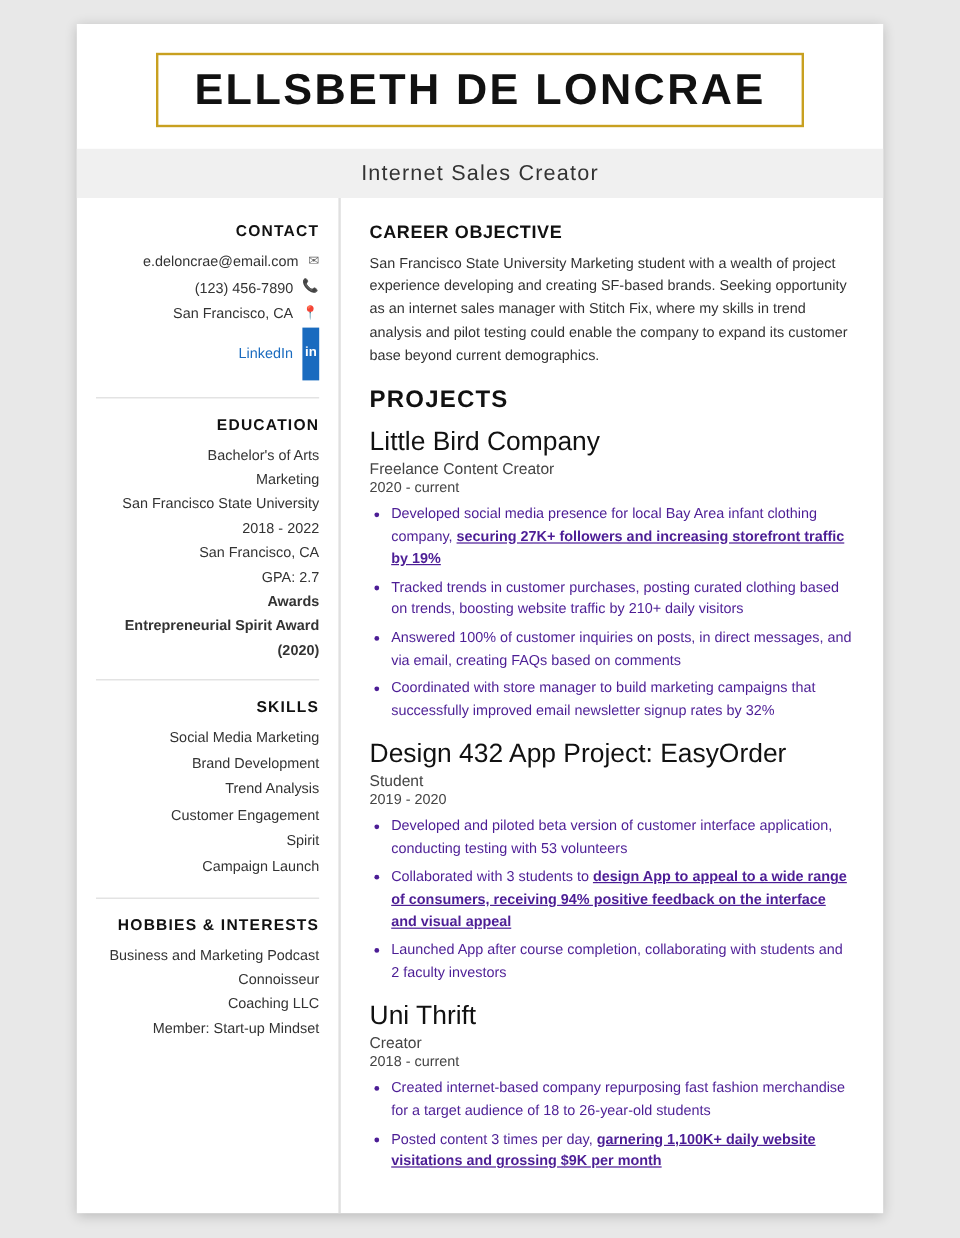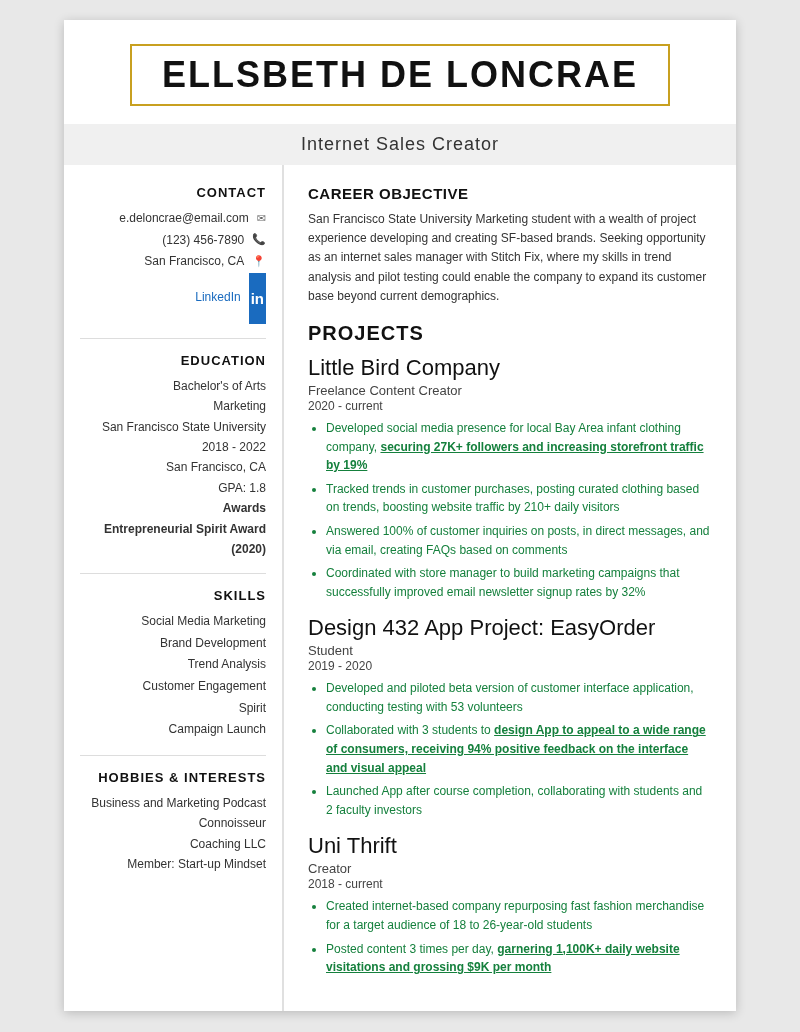--- a/index.html
+++ b/index.html
@@ -145,21 +145,21 @@
       color: #444;
       margin-bottom: 6px;
     }
     .bullet-list {
       list-style: disc;
       margin-left: 18px;
       margin-bottom: 12px;
     }
     .bullet-list li {
       font-size: 12px;
-      color: #15803d;
+      color: #4c1d95;
       line-height: 1.55;
       margin-bottom: 5px;
     }
     .underline-bold {
       text-decoration: underline;
       font-weight: 700;
     }
     .projects-section-title {
       font-size: 20px;
       font-weight: 900;
@@ -199,34 +199,34 @@
         <div class="contact-item">
           <span>(123) 456-7890</span>
           <span class="icon-small">📞</span>
         </div>
         <div class="contact-item">
           <span>San Francisco, CA</span>
           <span class="icon-small">📍</span>
         </div>
         <div class="contact-item">
           <a href="#">LinkedIn</a>
-          <span class="icon-small" style="background:#1a6bbf;color:#fff;padding:12px 2px;font-size:15px;font-weight:bold;">in</span>
+          <span class="icon-small" style="background:#1a6bbf;color:#fff;padding:12px 2px;font-size:11px;font-weight:bold;">in</span>
         </div>
       </div>
 
       <hr class="divider">
 
       <div>
         <div class="section-title-left">EDUCATION</div>
         <div class="edu-text">Bachelor's of Arts</div>
         <div class="edu-text">Marketing</div>
         <div class="edu-text">San Francisco State University</div>
         <div class="edu-text">2018 - 2022</div>
         <div class="edu-text">San Francisco, CA</div>
-        <div class="edu-text">GPA: 1.8</div>
+        <div class="edu-text">GPA: 2.7</div>
         <div class="edu-awards">
           <span class="awards-label">Awards</span>
         </div>
         <div class="edu-awards">
           <strong>Entrepreneurial Spirit Award (2020)</strong>
         </div>
       </div>
 
       <hr class="divider">
 

